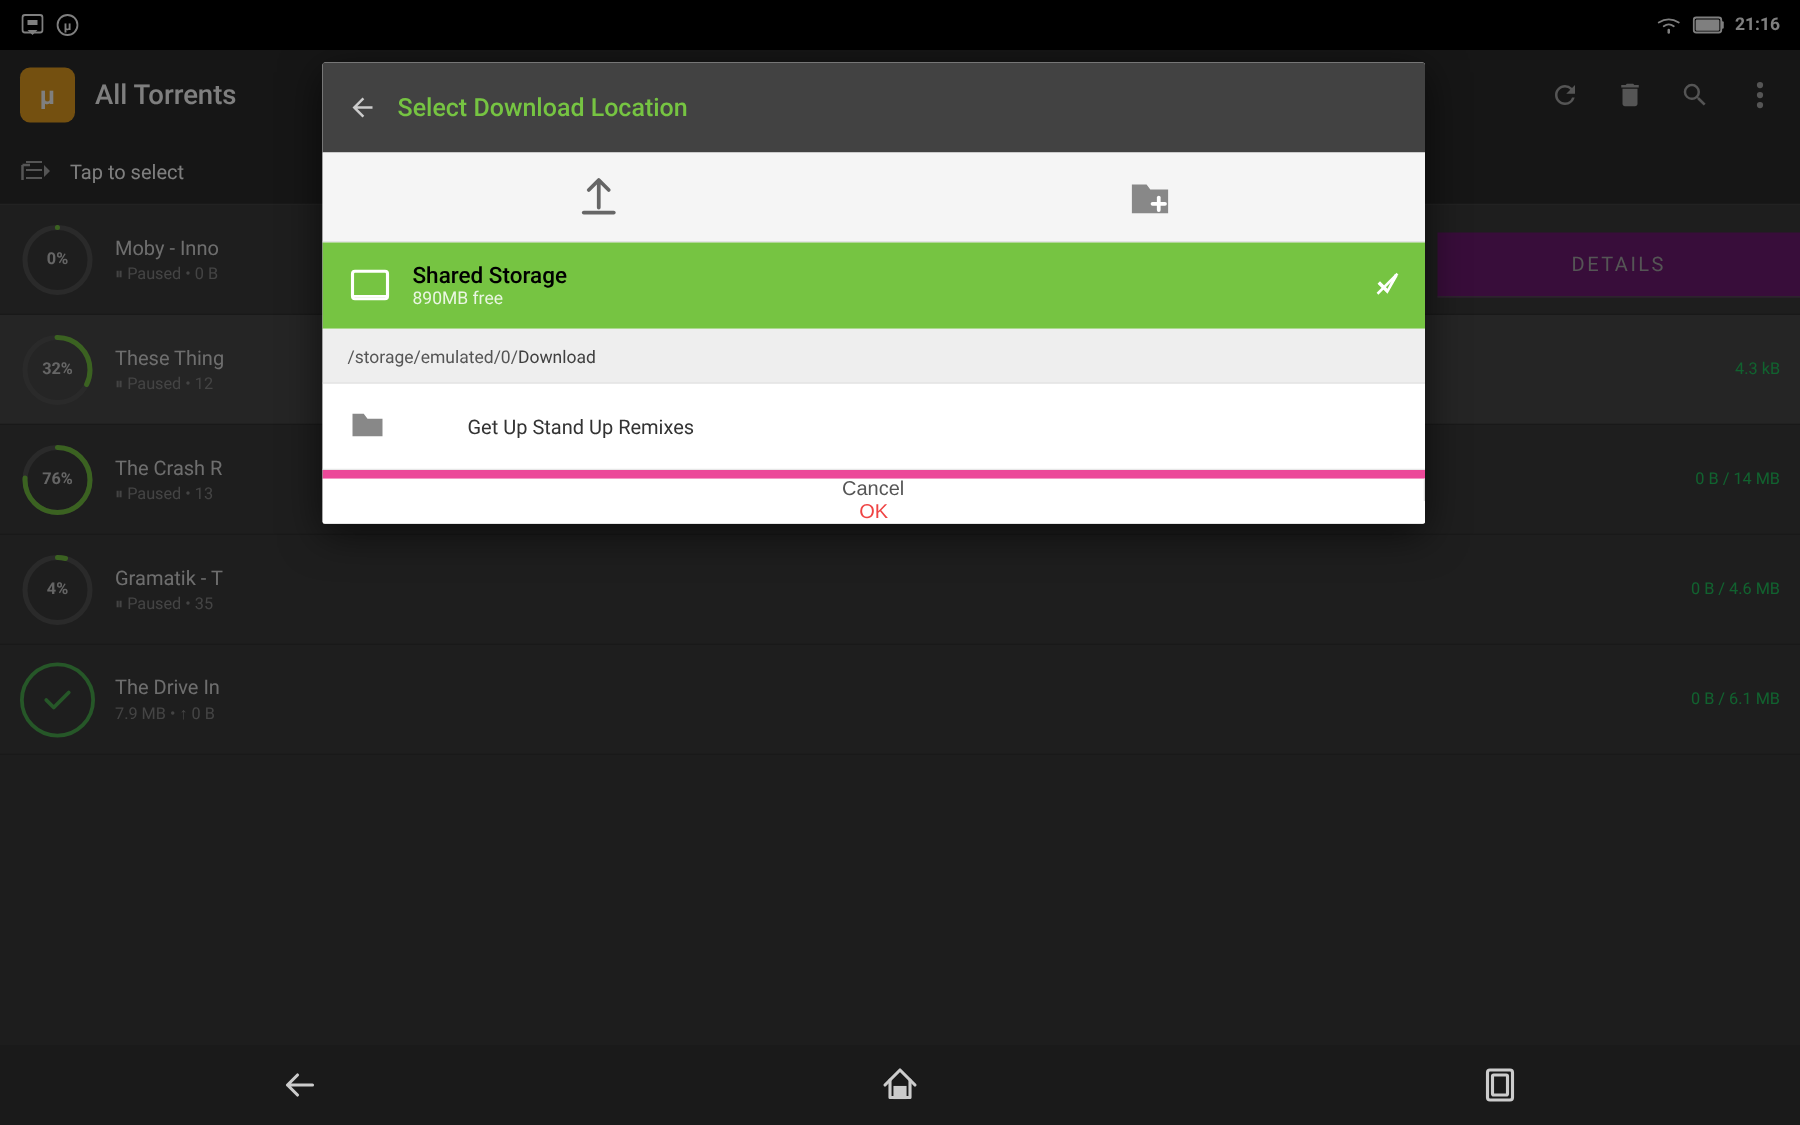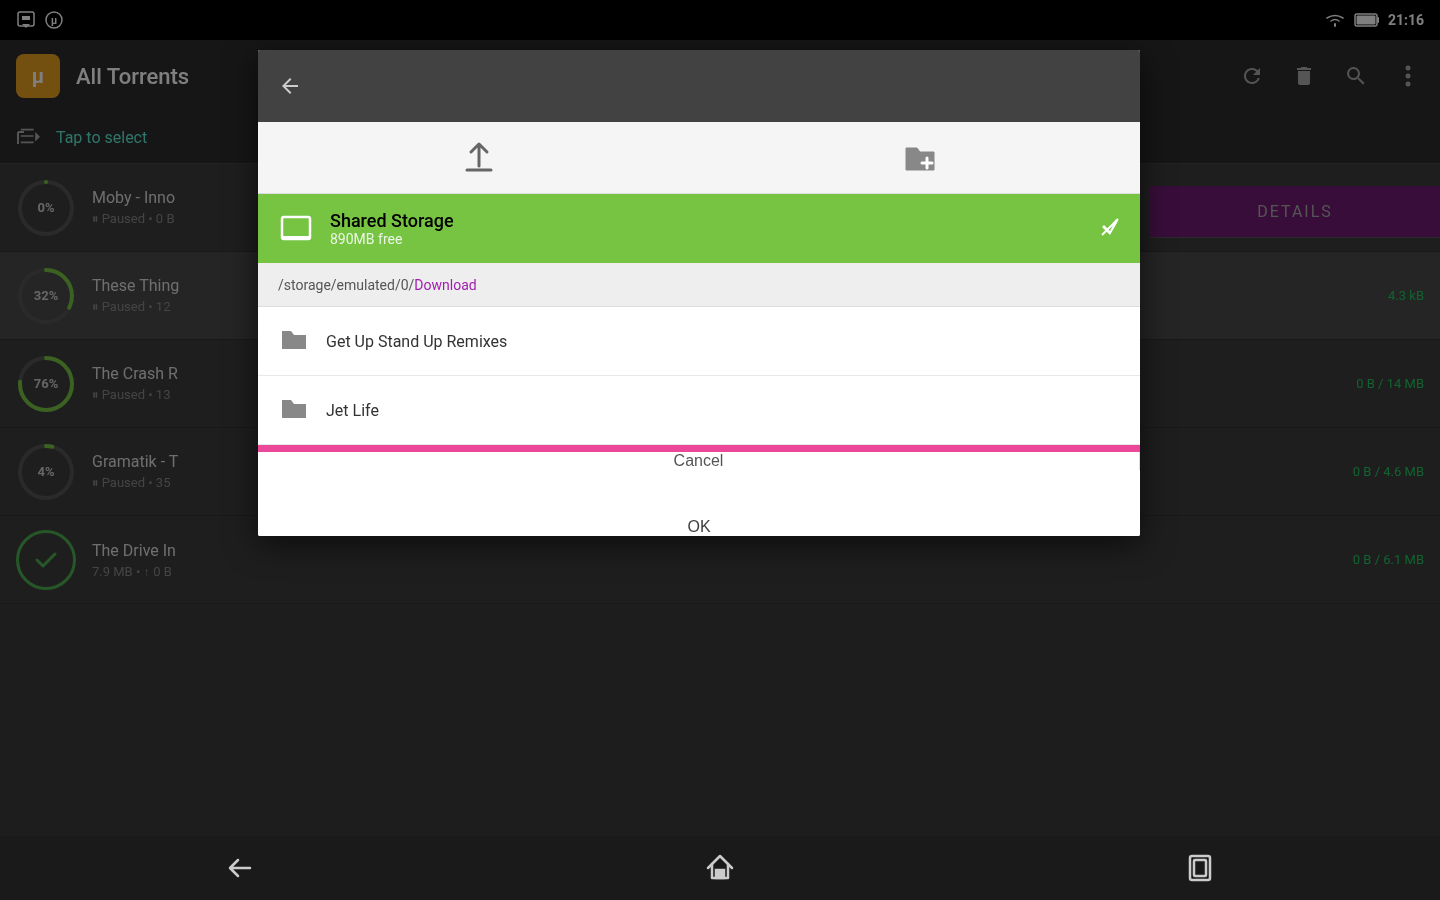--- a/index.html
+++ b/index.html
@@ -103,21 +103,21 @@
     .select-bar {
       height: 52px;
       background: #2d2d2d;
       display: flex;
       align-items: center;
       padding: 0 16px;
       gap: 12px;
       border-bottom: 1px solid #444;
     }
     .select-bar-text {
-      color: #5eead4;
+      color: #ffffff;
       font-size: 16px;
     }
 
     
     .torrent-list {
       overflow-y: hidden;
     }
     .torrent-item {
       height: 88px;
       background: #3d3d3d;
@@ -274,21 +274,21 @@
     .path-bar {
       background: #eeeeee;
       padding: 12px 20px;
       border-bottom: 1px solid #ddd;
     }
     .path-text {
       font-size: 14px;
       color: #555;
     }
     .path-highlight {
-      color: #a21caf;
+      color: #404040;
     }
 
     
     .folder-list {
       background: white;
     }
     .folder-item {
       display: flex;
       align-items: center;
       padding: 18px 20px;
@@ -299,20 +299,21 @@
     .folder-icon-wrap {
       width: 32px;
       height: 32px;
       display: flex;
       align-items: center;
       justify-content: center;
     }
     .folder-name {
       font-size: 16px;
       color: #333;
+      margin-left: 48px;
     }
 
     
     .dialog-buttons {
       display: flex;
       border-top: 7px solid #ec4899;
       flex-direction: column;
     }
     .dialog-btn {
       flex: 1;
@@ -324,22 +325,21 @@
       font-weight: 500;
       cursor: pointer;
       background: white;
       color: #555;
       border: none;
     }
     .dialog-btn:first-child {
       border-right: 1px solid #ddd;
     }
     .dialog-btn.ok {
-      color: #404040;
-      margin-top: 48px;
+      color: #ef4444;
     }
 
     
     .check-circle {
       width: 60px;
       height: 60px;
       border-radius: 50%;
       border: 3px solid #4caf50;
       display: flex;
       align-items: center;
@@ -505,20 +505,21 @@
 <div class="overlay"></div>
 
 <div class="dialog">
 
   <div class="dialog-header">
     <div class="back-btn">
       <svg width="24" height="24" viewBox="0 0 24 24" fill="#ccc">
         <path d="M20 11H7.83l5.59-5.59L12 4l-8 8 8 8 1.41-1.41L7.83 13H20v-2z"></path>
       </svg>
     </div>
+    <span class="dialog-title">Select Download Location</span>
   </div>
 
   <div class="dialog-toolbar">
     <div class="dialog-toolbar-btn">
       <svg width="40" height="40" viewBox="0 0 40 40" fill="#666">
         <path d="M20 6 L20 28 M12 14 L20 6 L28 14" stroke="#666" stroke-width="3" fill="none" stroke-linecap="round" stroke-linejoin="round"></path>
         <path d="M8 32 L32 32" stroke="#666" stroke-width="3" stroke-linecap="round"></path>
       </svg>
     </div>
     <div class="dialog-toolbar-btn">
@@ -556,28 +557,20 @@
 
   <div class="folder-list">
     <div class="folder-item">
       <div class="folder-icon-wrap">
         <svg width="28" height="24" viewBox="0 0 28 24" fill="#888">
           <path d="M2 20 L26 20 L26 6 L14 6 L11 2 L2 2 Z"></path>
         </svg>
       </div>
       <span class="folder-name">Get Up Stand Up Remixes</span>
     </div>
-    <div class="folder-item">
-      <div class="folder-icon-wrap">
-        <svg width="28" height="24" viewBox="0 0 28 24" fill="#888">
-          <path d="M2 20 L26 20 L26 6 L14 6 L11 2 L2 2 Z"></path>
-        </svg>
-      </div>
-      <span class="folder-name">Jet Life</span>
-    </div>
   </div>
 
   <div class="dialog-buttons">
     <button class="dialog-btn">Cancel</button>
     <button class="dialog-btn ok">OK</button>
   </div>
 </div>
 
 <div class="bottom-nav">
   <div class="nav-btn">

